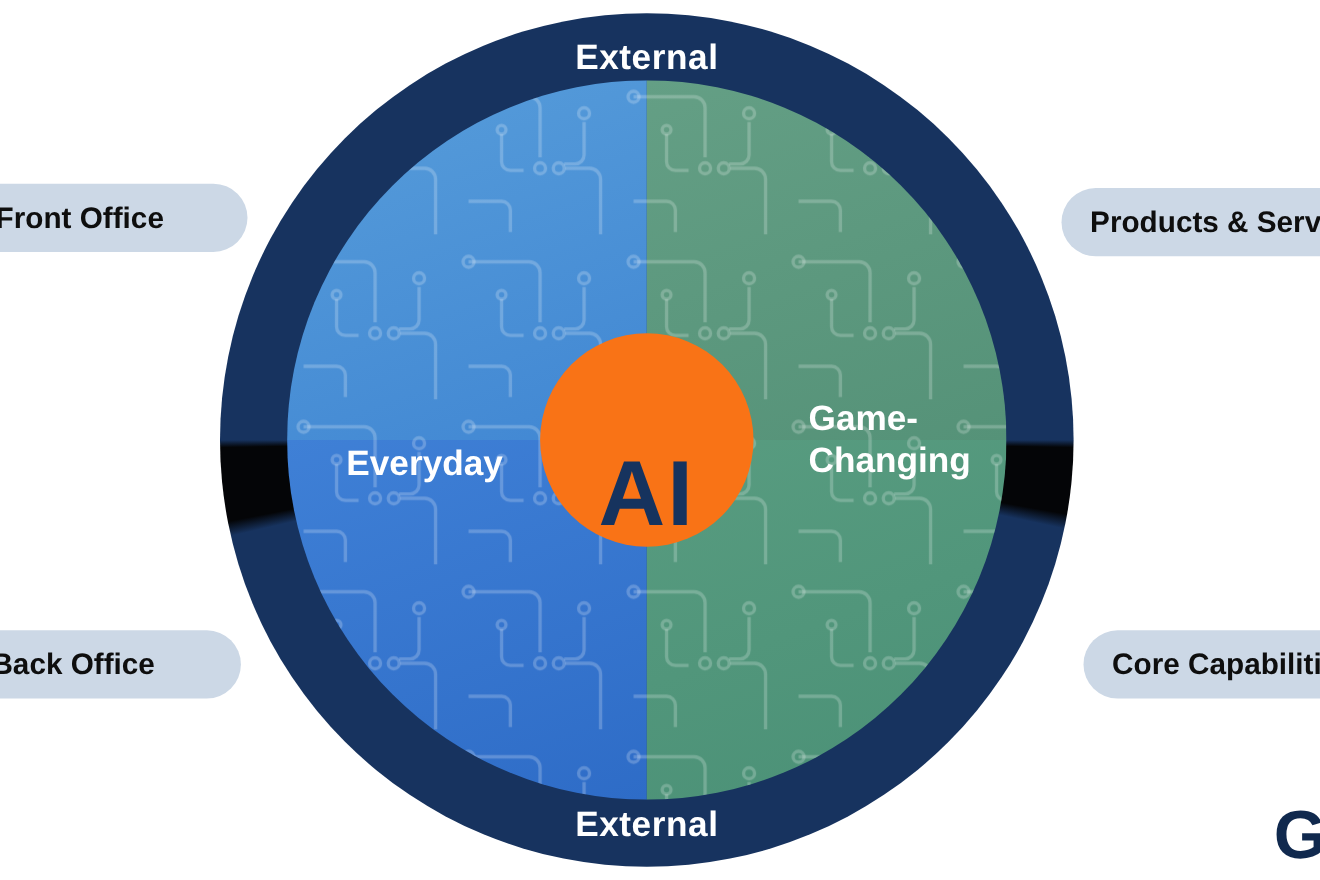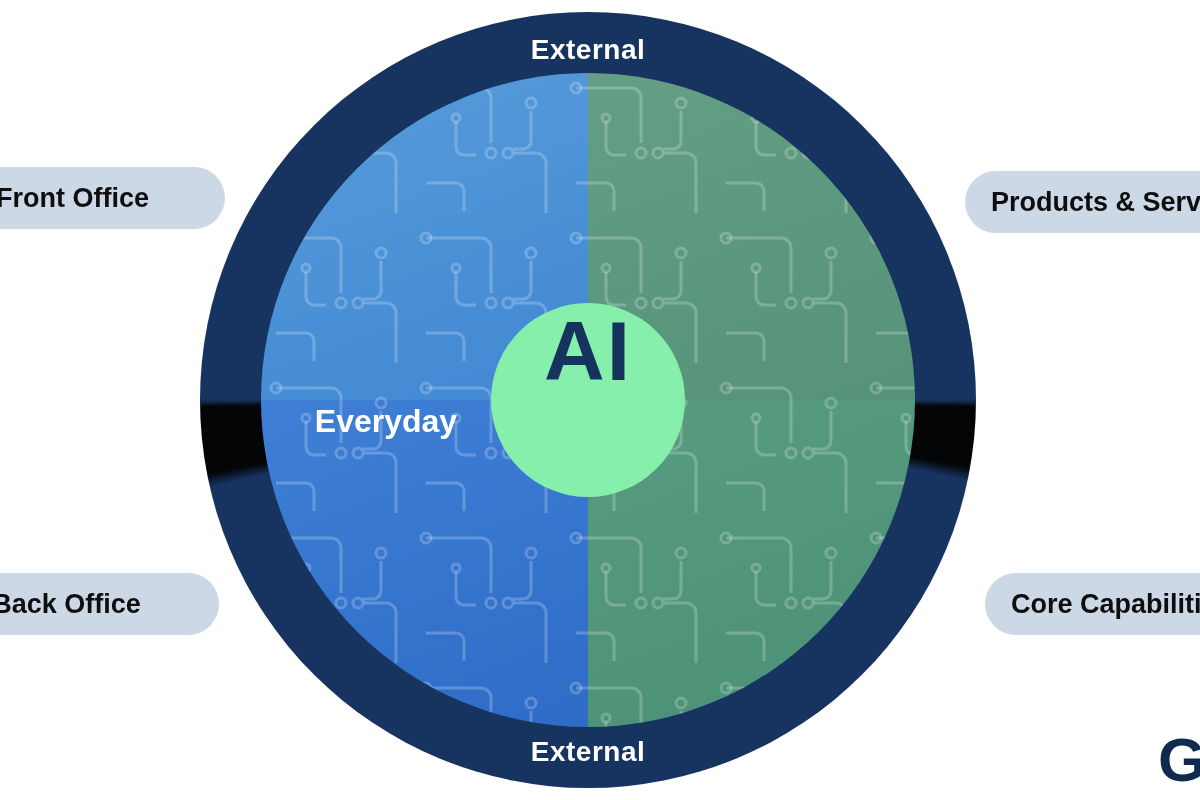--- a/index.html
+++ b/index.html
@@ -44,33 +44,33 @@
   .q-bl { left: 0;   top: 50%; background: linear-gradient(160deg, #3f80d6, #2e6cc7); }
   .q-tr { left: 50%; top: 0;   background: linear-gradient(160deg, #649f85, #559278); }
   .q-br { left: 50%; top: 50%; background: linear-gradient(160deg, #589c80, #4a9076); }
   .circuit { position: absolute; inset: 0; width: 100%; height: 100%; }
 
   .center-badge {
     position: absolute;
     left: 50%; top: 50%;
     width: 194px; height: 194px;
     transform: translate(-50%, -50%);
-    background: #86efac;
+    background: #f97316;
     border-radius: 50%;
-    display: flex; align-items: flex-start; justify-content: center;
+    display: flex; align-items: flex-end; justify-content: center;
   }
   .center-badge span {
     font-size: 84px; font-weight: bold;
     color: #16335e; letter-spacing: 2px;
   }
 
   .axis-label {
     position: absolute; left: 0; right: 0;
     text-align: center;
-    color: #ffffff; font-weight: bold; font-size: 28px;
+    color: #ffffff; font-weight: bold; font-size: 32px;
     letter-spacing: 0.5px;
   }
   .axis-label.top { top: 22px; }
   .axis-label.bottom { bottom: 20px; }
 
   .half-label {
     position: absolute;
     color: #ffffff; font-weight: bold; font-size: 32px;
   }
   .label-everyday {
@@ -140,20 +140,21 @@
           </pattern>
         </defs>
         <rect width="100%" height="100%" fill="url(#cc)"></rect>
       </svg>
     </div>
 
     <div class="axis-label top">External</div>
     <div class="axis-label bottom">External</div>
 
     <div class="half-label label-everyday">Everyday</div>
+    <div class="half-label label-game">Game-Changing</div>
 
     <div class="center-badge">
       <span>AI</span>
     </div>
   </div>
 
   <div class="pill pill-front">Front Office</div>
 
   <div class="pill pill-products">Products &amp; Services</div>
 

